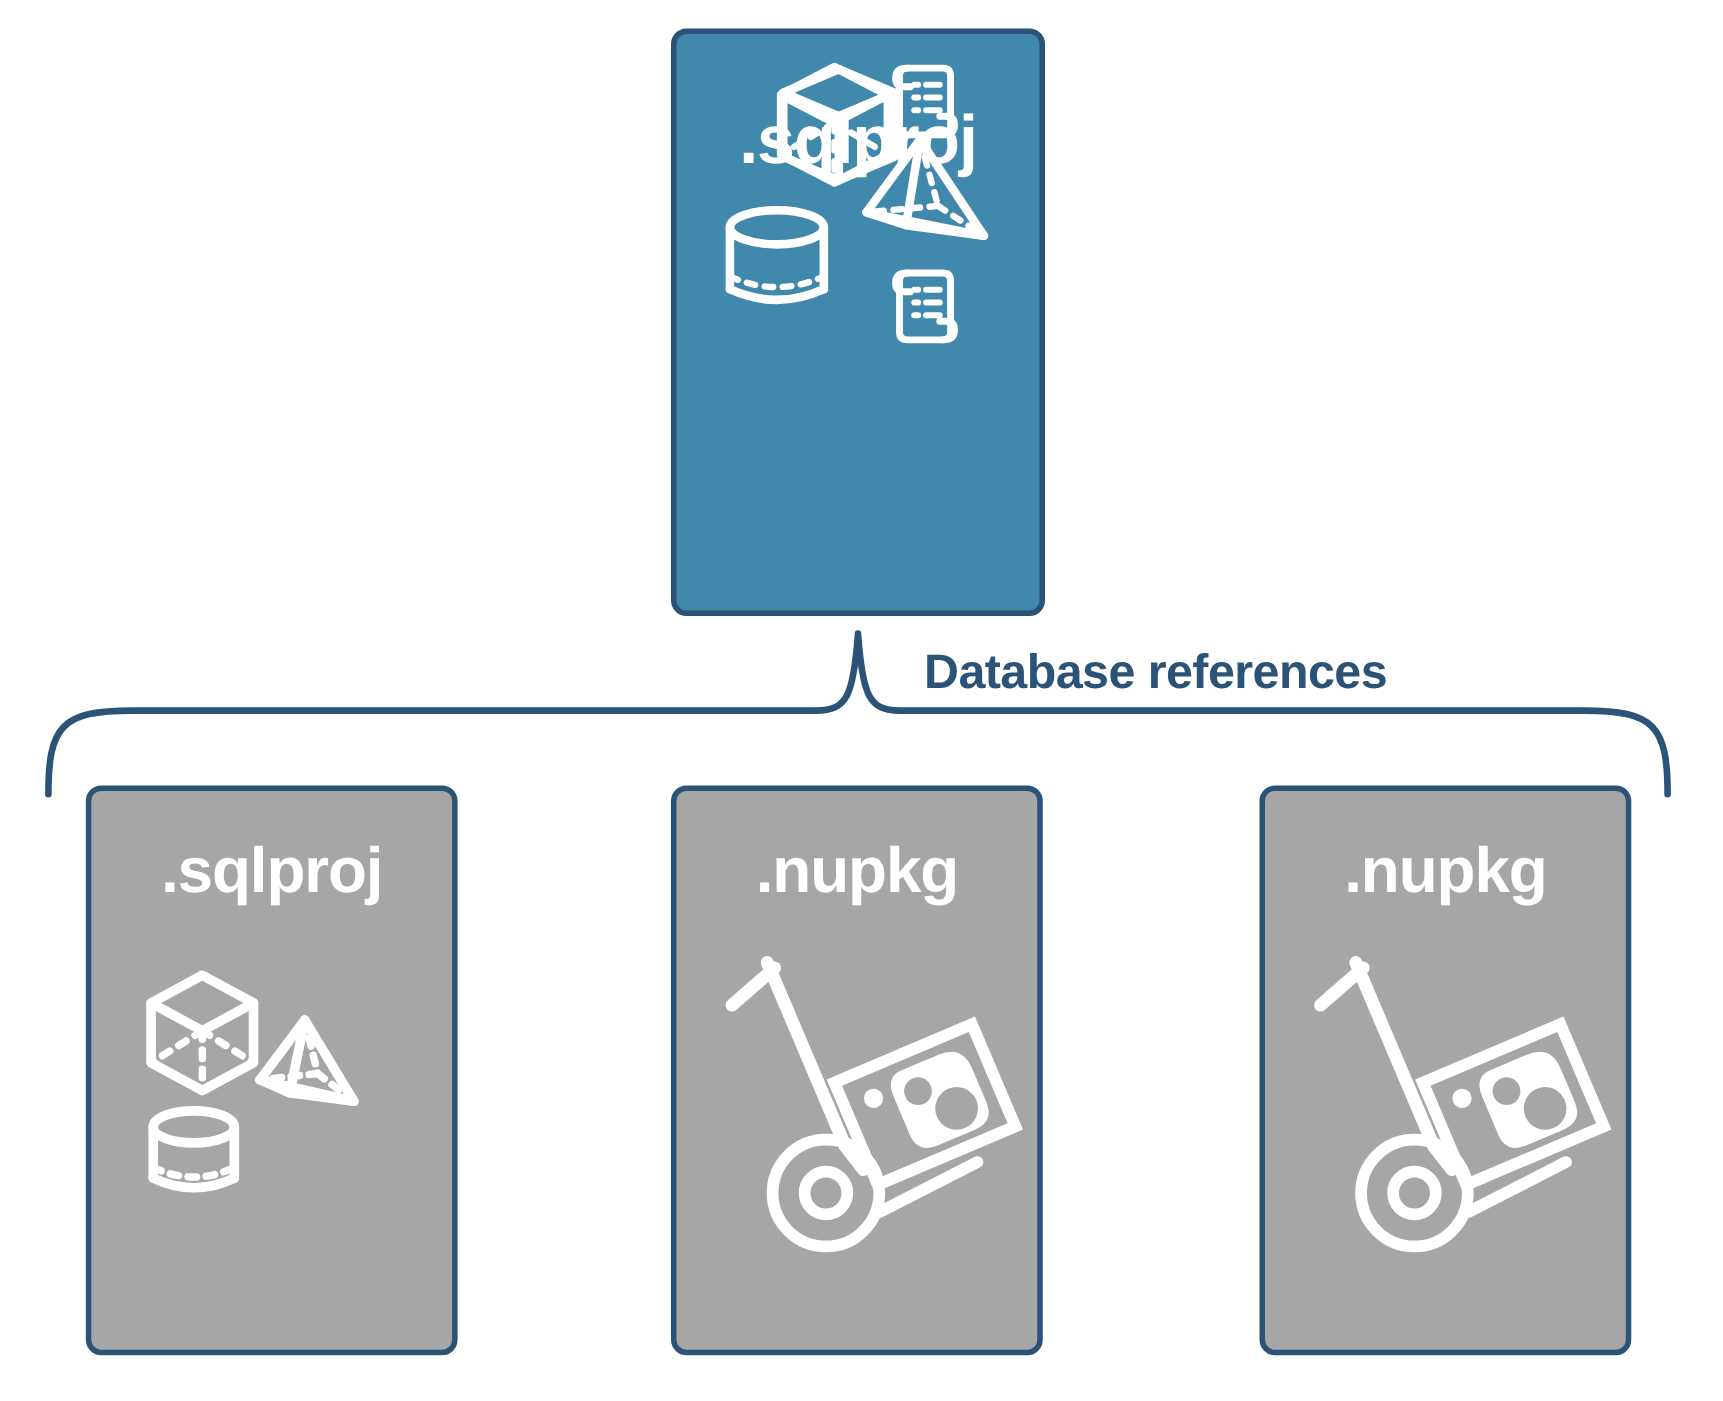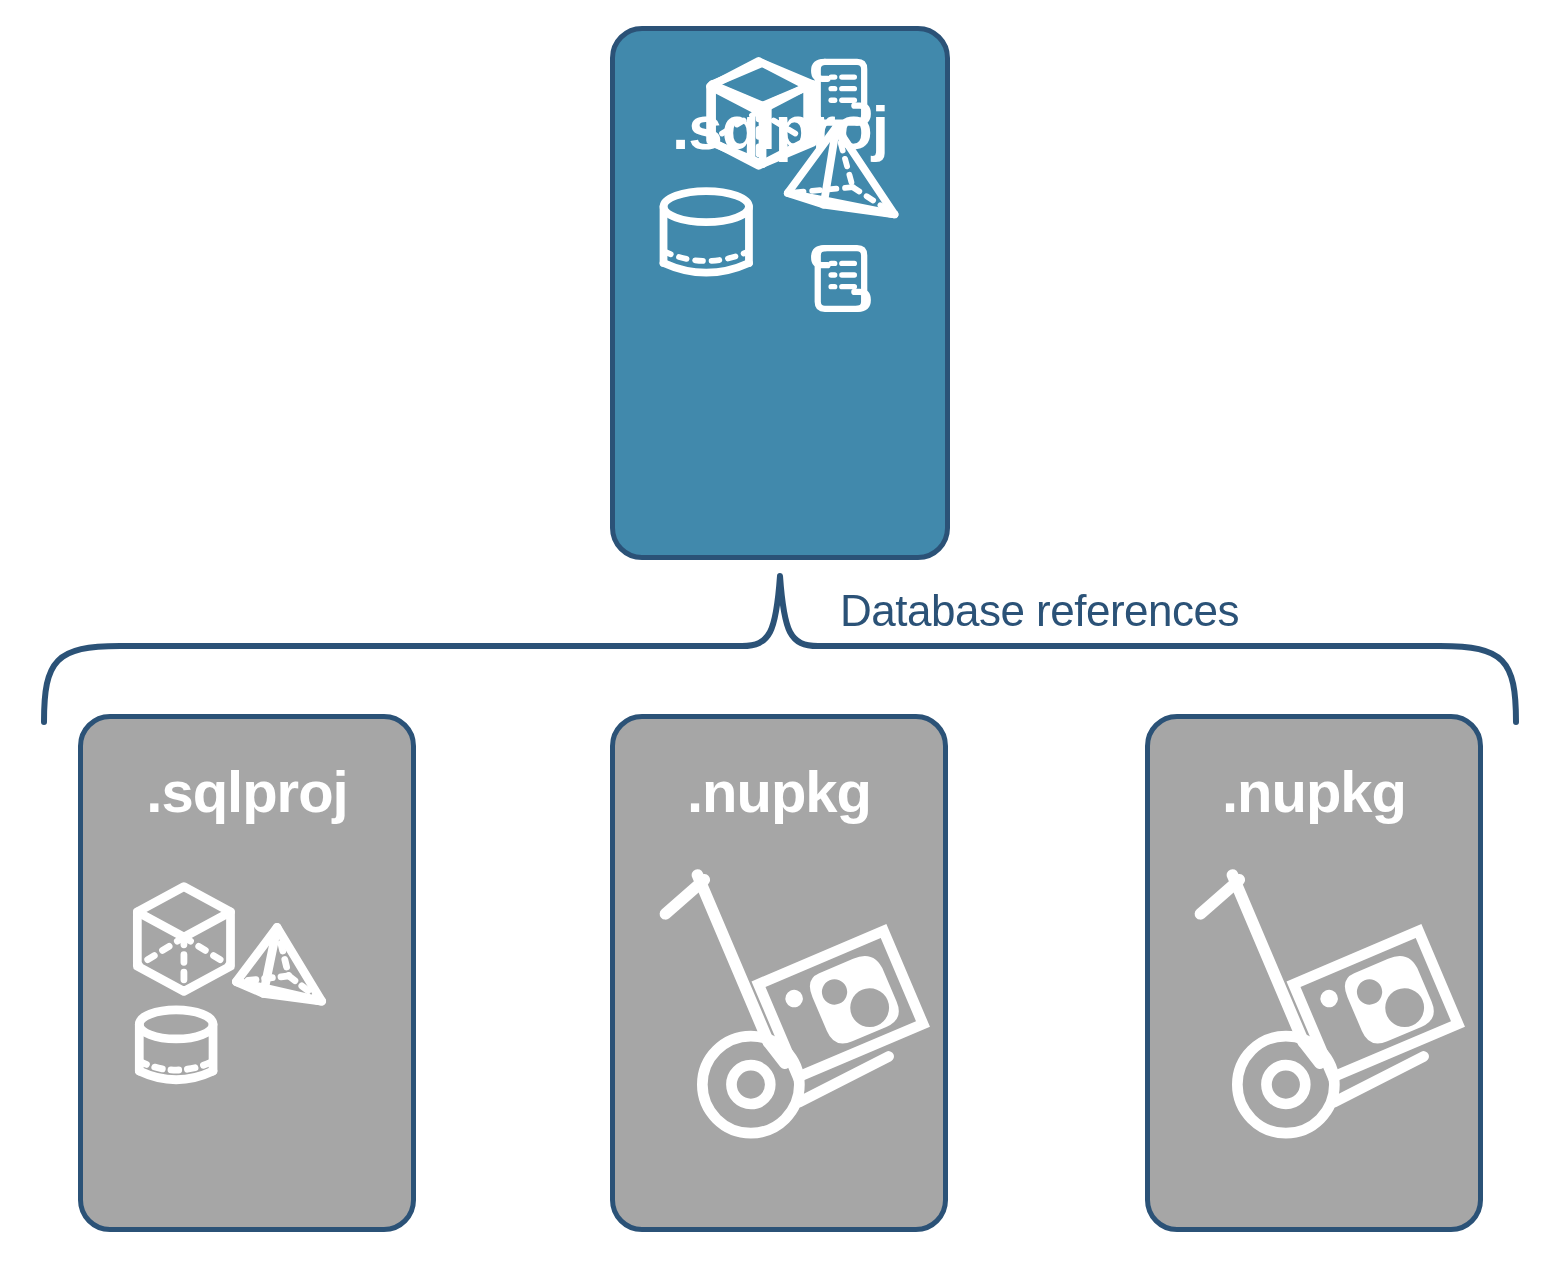--- a/index.html
+++ b/index.html
@@ -15,21 +15,21 @@
   }
   #stage {
     position: relative;
     width: 1566px;
     height: 1274px;
   }
   .card {
     position: absolute;
     box-sizing: border-box;
     border: 5px solid #2b5277;
-    border-radius: 32px;
+    border-radius: 14px;
     display: block;
   }
   .card-title {
     position: absolute;
     left: 0;
     right: 0;
     text-align: center;
     color: #ffffff;
     font-weight: bold;
     letter-spacing: -1px;
@@ -86,21 +86,21 @@
     top: 0;
     width: 1566px;
     height: 1274px;
     pointer-events: none;
   }
   #bracket-label {
     position: absolute;
     left: 840px;
     top: 586px;
     font-size: 44px;
-    font-weight: normal;
+    font-weight: bold;
     color: #2b5277;
     letter-spacing: -0.5px;
     white-space: nowrap;
     user-select: none;
   }
 </style>
 </head>
 <body>
 
 <div id="stage">

